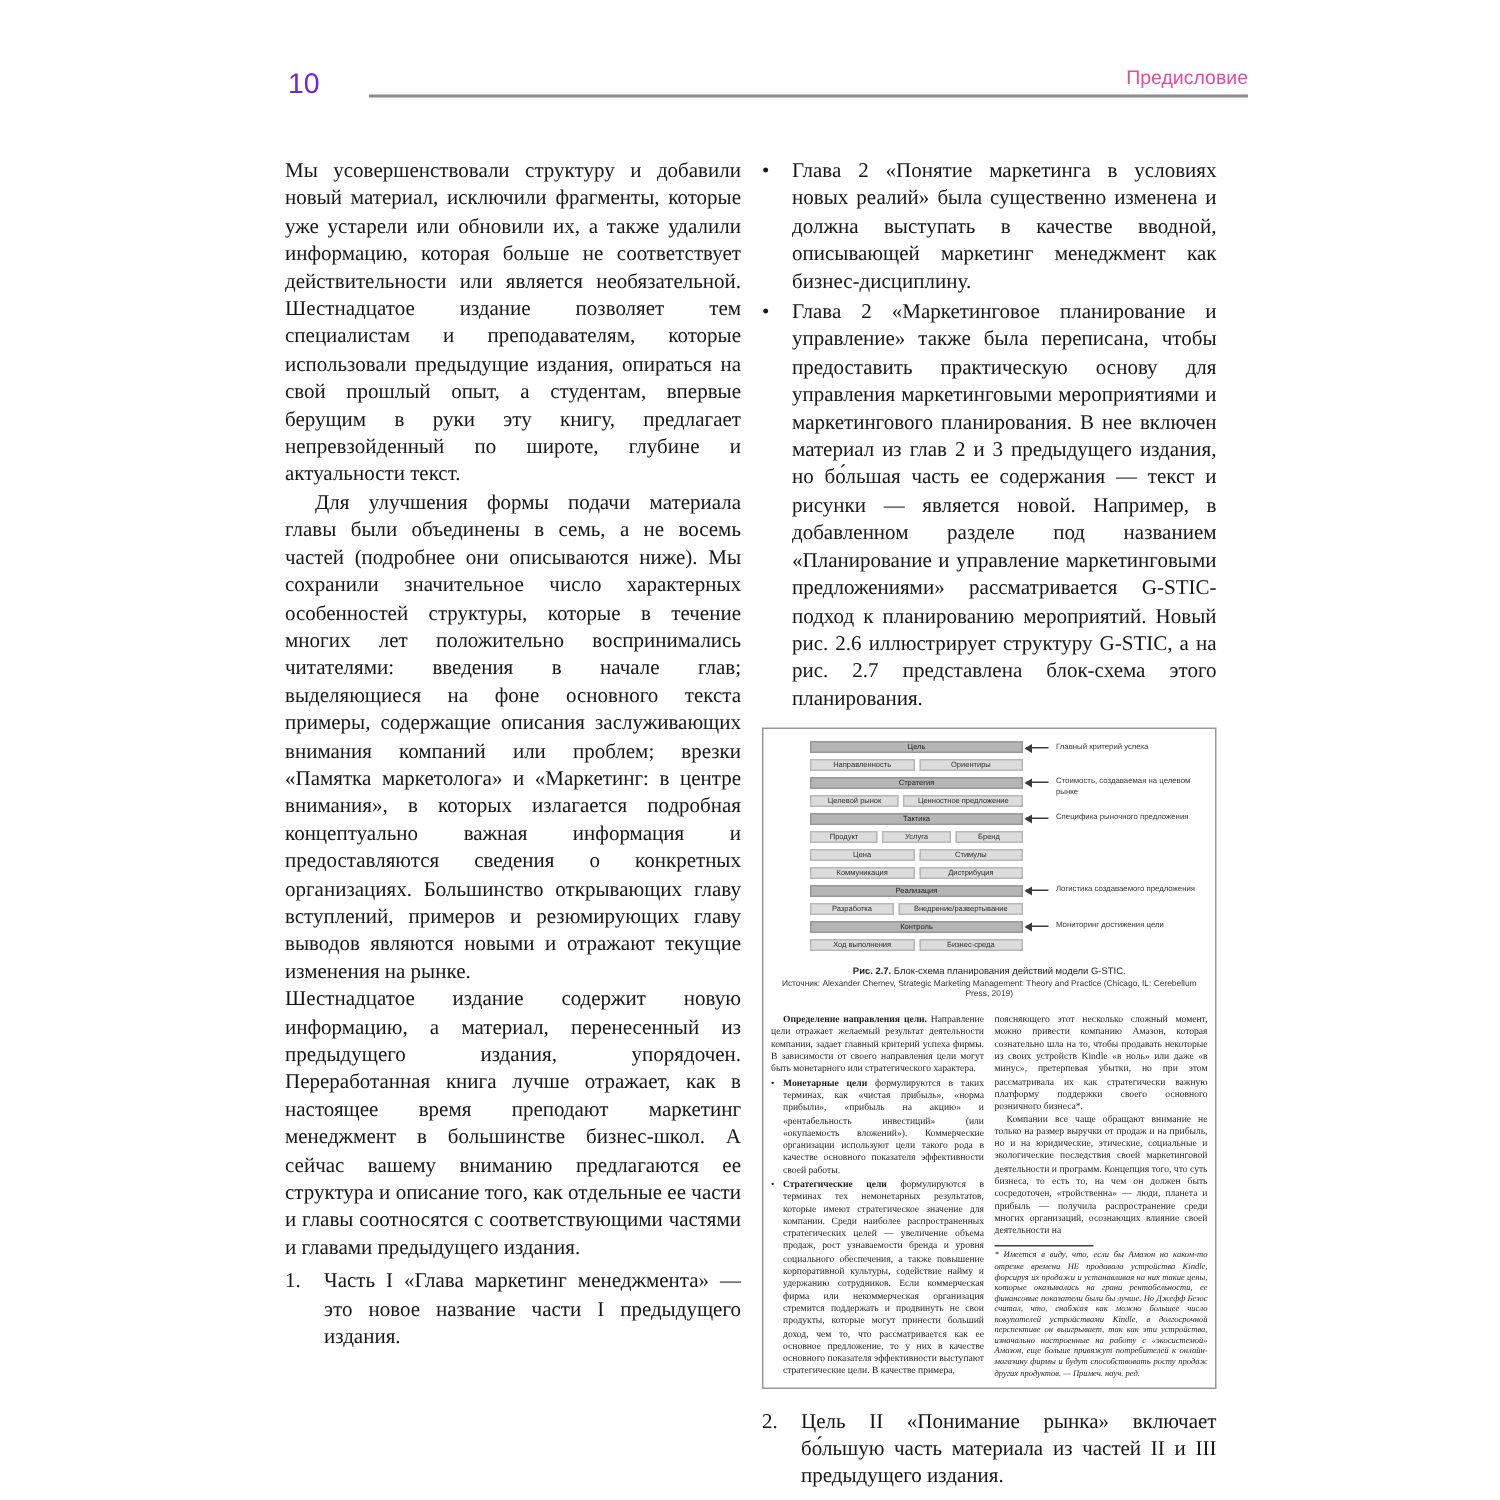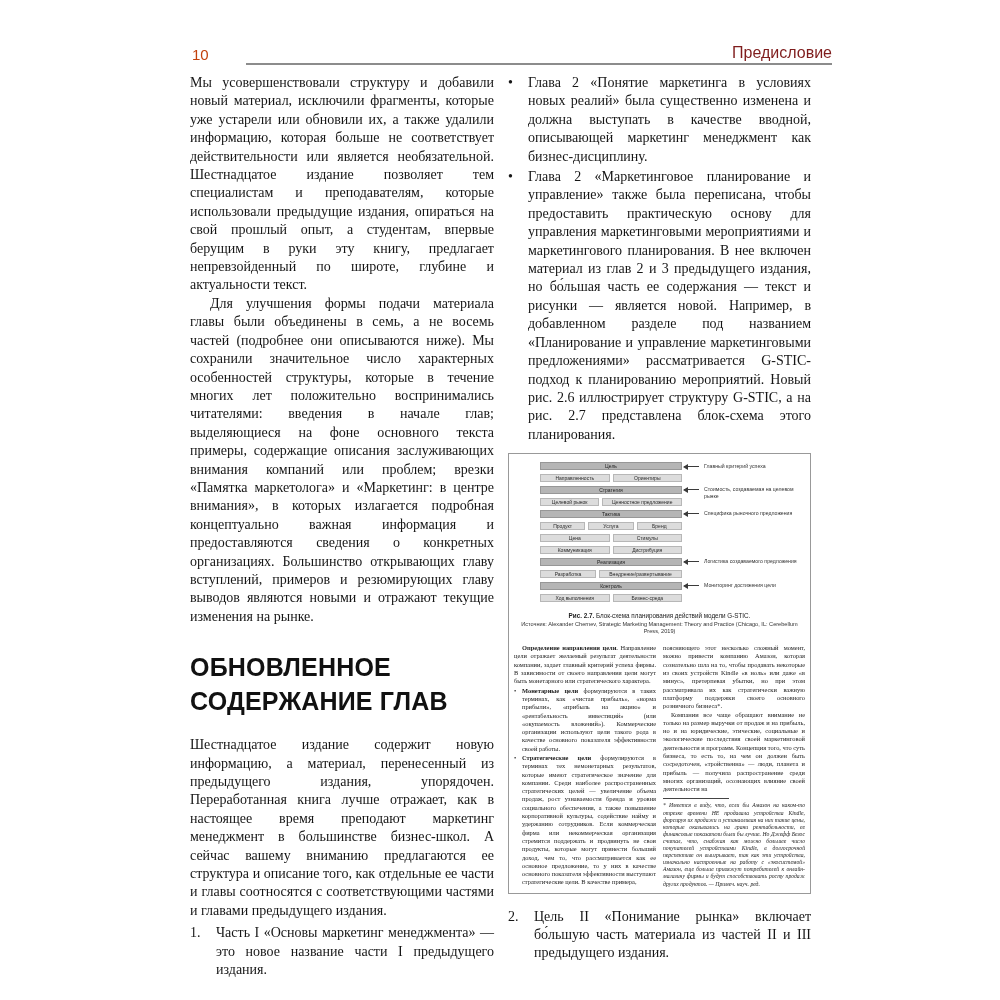--- a/index.html
+++ b/index.html
@@ -6,26 +6,26 @@
   body{
     width:1000px;height:1000px;position:relative;
     background:#ffffff;color:#161616;
     font-family:"Liberation Serif",serif;
   }
   .page{position:absolute;inset:0;background:#fff;}
 
   
   .runhead{position:absolute;left:190px;top:44px;width:642px;height:24px;
     font-family:"Liberation Sans",sans-serif;}
-  .pagenum{position:absolute;left:2px;top:2px;font-size:15px;color:#c2410c;}
-  .headtitle{position:absolute;right:0;top:0;font-size:16px;color:#7f1d1d;}
+  .pagenum{position:absolute;left:2px;top:2px;font-size:19px;color:#6d28d9;}
+  .headtitle{position:absolute;right:0;top:0;font-size:13px;color:#ec4899;}
   .headrule{position:absolute;left:56px;right:0;top:19px;height:2px;background:#8c8c8c;}
 
   
-  .col{position:absolute;top:74px;font-size:14px;line-height:18.4px;text-align:justify;}
+  .col{position:absolute;top:106px;font-size:14px;line-height:18.4px;text-align:justify;}
   .col-left{left:190px;width:304px;}
   .col-right{left:508px;width:303px;}
   p.body{margin:0;}
   p.indent{text-indent:20px;}
   h2.sect{font-family:"Liberation Sans",sans-serif;font-weight:700;
     font-size:25px;line-height:34px;color:#111;text-align:left;
     margin:24px 0 18px 0;letter-spacing:0.2px;}
   .li{display:flex;margin-top:4px;}
   .li .mark{flex:none;width:26px;}
   .li .txt{flex:1;text-align:justify;}
@@ -74,25 +74,24 @@
 
   <div class="runhead">
     <span class="pagenum">10</span>
     <span class="headtitle">Предисловие</span>
     <div class="headrule"></div>
   </div>
 
   <div class="col col-left">
     <p class="body">Мы усовершенствовали структуру и добавили новый материал, исключили фрагменты, которые уже устарели или обновили их, а также удалили информацию, которая больше не соответствует действительности или является необязательной. Шестнадцатое издание позволяет тем специалистам и преподавателям, которые использовали предыдущие издания, опираться на свой прошлый опыт, а студентам, впервые берущим в руки эту книгу, предлагает непревзойденный по широте, глубине и актуальности текст.</p>
     <p class="body indent">Для улучшения формы подачи материала главы были объединены в семь, а не восемь частей (подробнее они описываются ниже). Мы сохранили значительное число характерных особенностей структуры, которые в течение многих лет положительно воспринимались читателями: введения в начале глав; выделяющиеся на фоне основного текста примеры, содержащие описания заслуживающих внимания компаний или проблем; врезки «Памятка маркетолога» и «Маркетинг: в центре внимания», в которых излагается подробная концептуально важная информация и предоставляются сведения о конкретных организациях. Большинство открывающих главу вступлений, примеров и резюмирующих главу выводов являются новыми и отражают текущие изменения на рынке.</p>
-    <h2 class="sect">ОБНОВЛЕННОЕ СОДЕРЖАНИЕ ГЛАВ</h2>
     <p class="body">Шестнадцатое издание содержит новую информацию, а материал, перенесенный из предыдущего издания, упорядочен. Переработанная книга лучше отражает, как в настоящее время преподают маркетинг менеджмент в большинстве бизнес-школ. А сейчас вашему вниманию предлагаются ее структура и описание того, как отдельные ее части и главы соотносятся с соответствующими частями и главами предыдущего издания.</p>
     <div class="li">
       <span class="mark">1.</span>
-      <span class="txt">Часть I «Основы маркетинг менеджмента» — это новое название части I предыдущего издания.</span>
+      <span class="txt">Часть I «Глава маркетинг менеджмента» — это новое название части I предыдущего издания.</span>
     </div>
   </div>
 
   <div class="col col-right">
     <div class="bul">
       <span class="mark">•</span>
       <span class="txt">Глава 2 «Понятие маркетинга в условиях новых реалий» была существенно изменена и должна выступать в качестве вводной, описывающей маркетинг менеджмент как бизнес-дисциплину.</span>
     </div>
     <div class="bul">
       <span class="mark">•</span>

